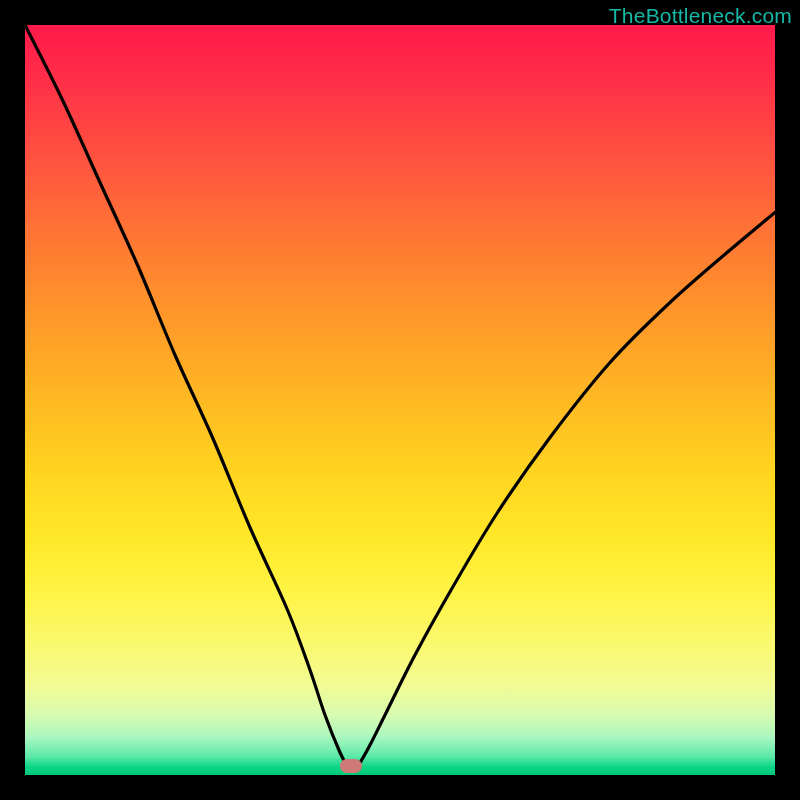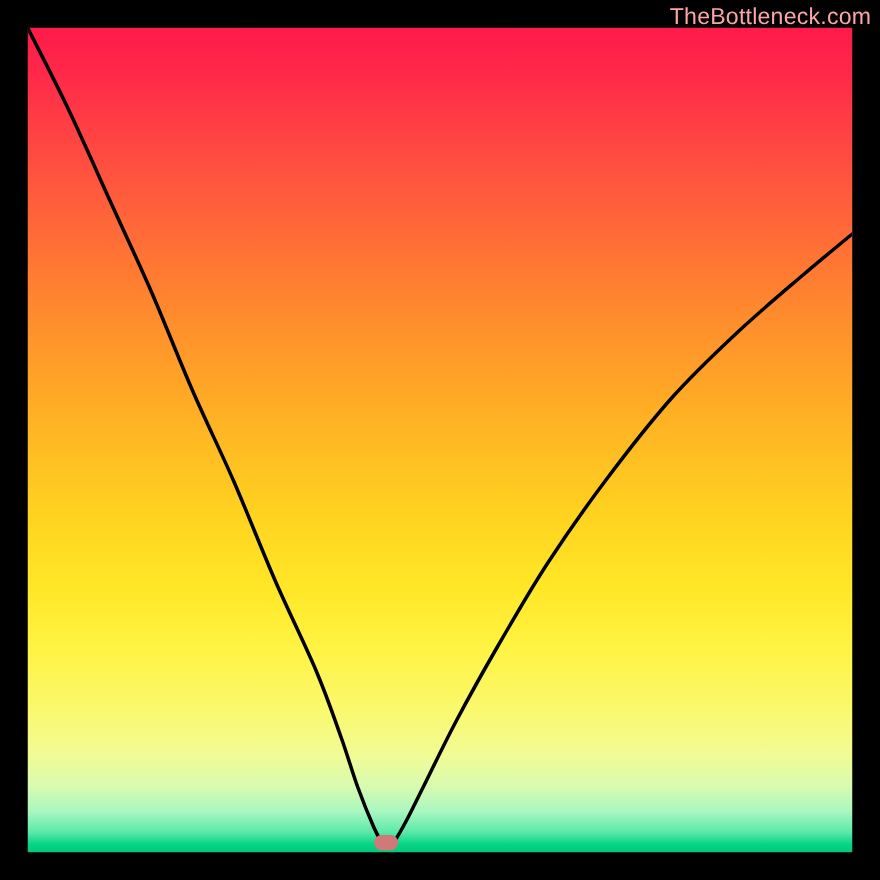--- a/index.html
+++ b/index.html
@@ -65,21 +65,21 @@
     width: 22px;
     height: 14px;
     border-radius: 7px;
     background: #cf7a78;
     transform: translate(-50%, -50%);
   }
   .watermark {
     position: absolute;
     top: 4px;
     right: 8px;
-    color: #fca5a5;
+    color: #14b8a6;
     font-size: 21px;
     font-weight: 500;
     letter-spacing: 0.2px;
     white-space: nowrap;
   }
 </style>
 </head>
 <body>
 
 <div class="frame">

